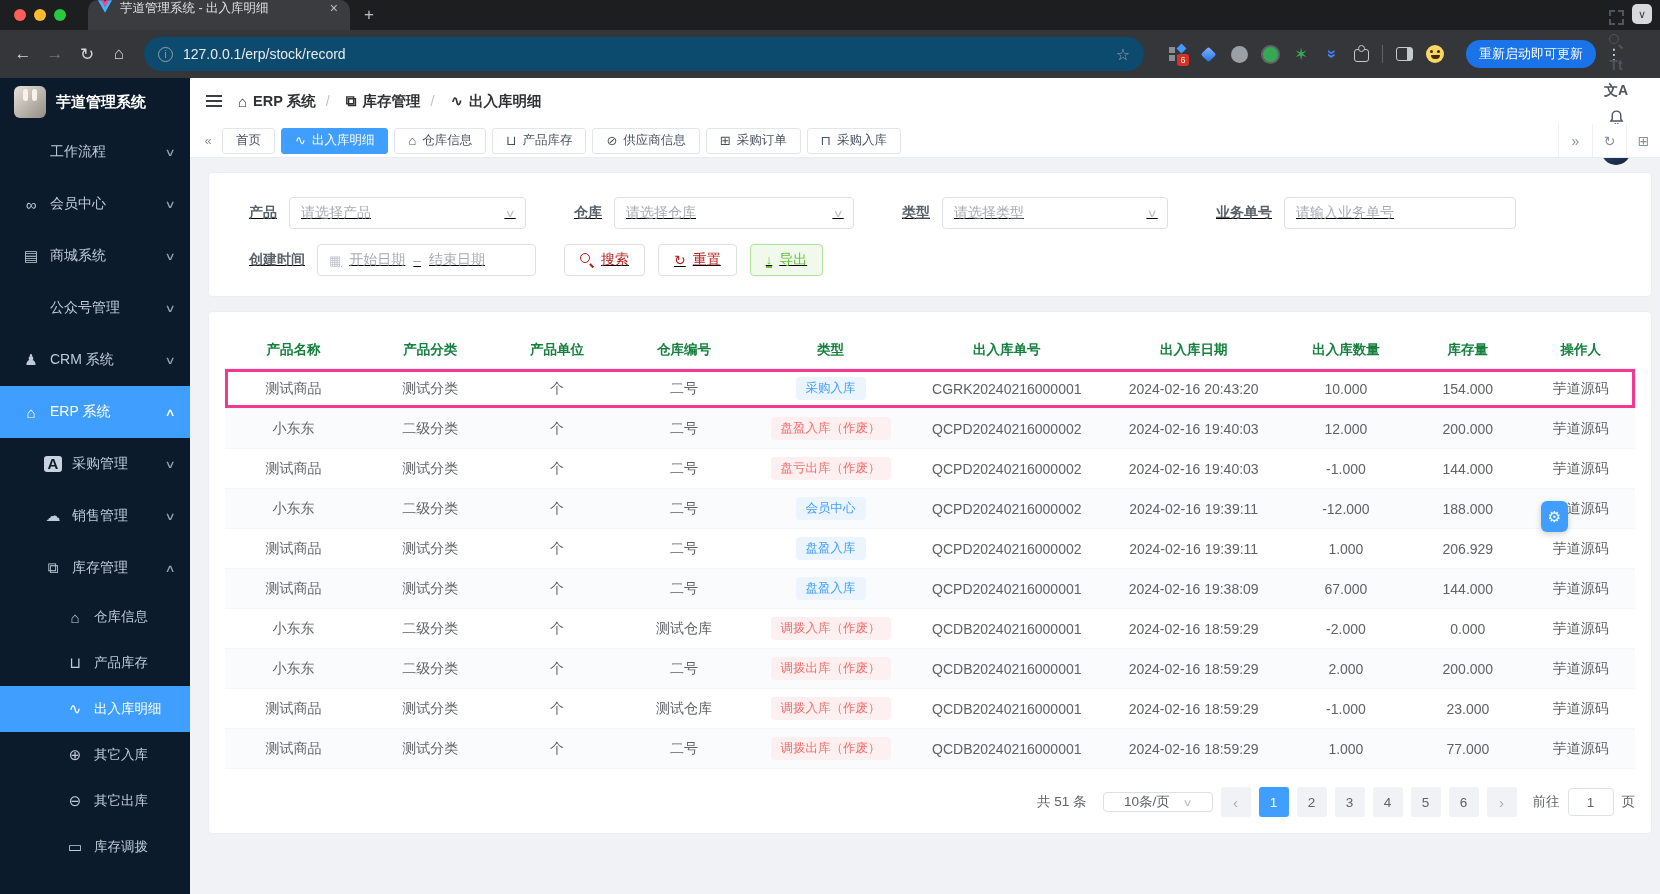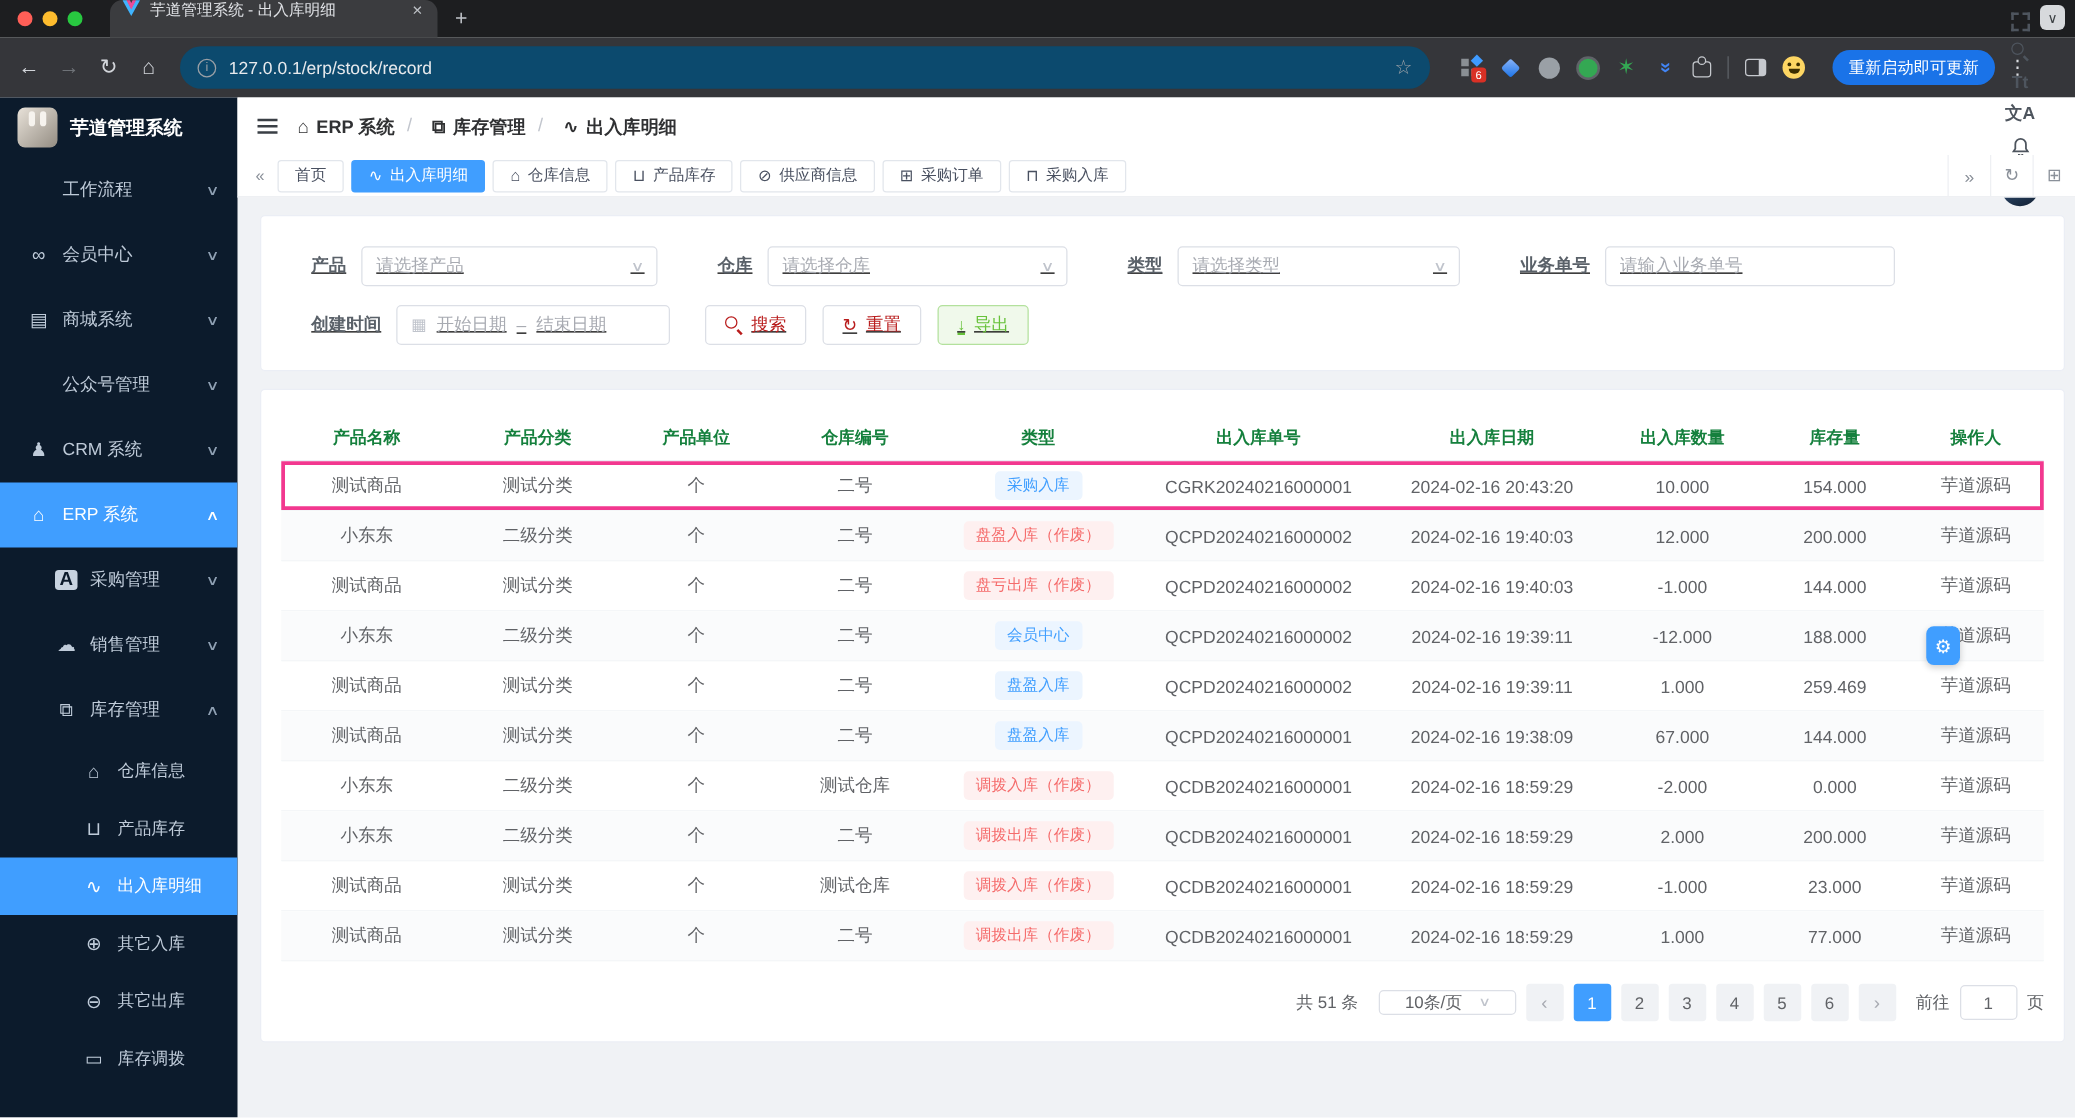--- a/index.html
+++ b/index.html
@@ -487,21 +487,21 @@
             </div>
             <div class="grid-row row">
               <span class="cell">测试商品</span>
               <span class="cell">测试分类</span>
               <span class="cell">个</span>
               <span class="cell">二号</span>
               <span class="cell"><span class="badge badge-in">盘盈入库</span></span>
               <span class="cell">QCPD20240216000002</span>
               <span class="cell">2024-02-16 19:39:11</span>
               <span class="cell">1.000</span>
-              <span class="cell">259.469</span>
+              <span class="cell">206.929</span>
               <span class="cell">芋道源码</span>
             </div>
             <div class="grid-row row">
               <span class="cell">测试商品</span>
               <span class="cell">测试分类</span>
               <span class="cell">个</span>
               <span class="cell">二号</span>
               <span class="cell"><span class="badge badge-in">盘盈入库</span></span>
               <span class="cell">QCPD20240216000001</span>
               <span class="cell">2024-02-16 19:38:09</span>

